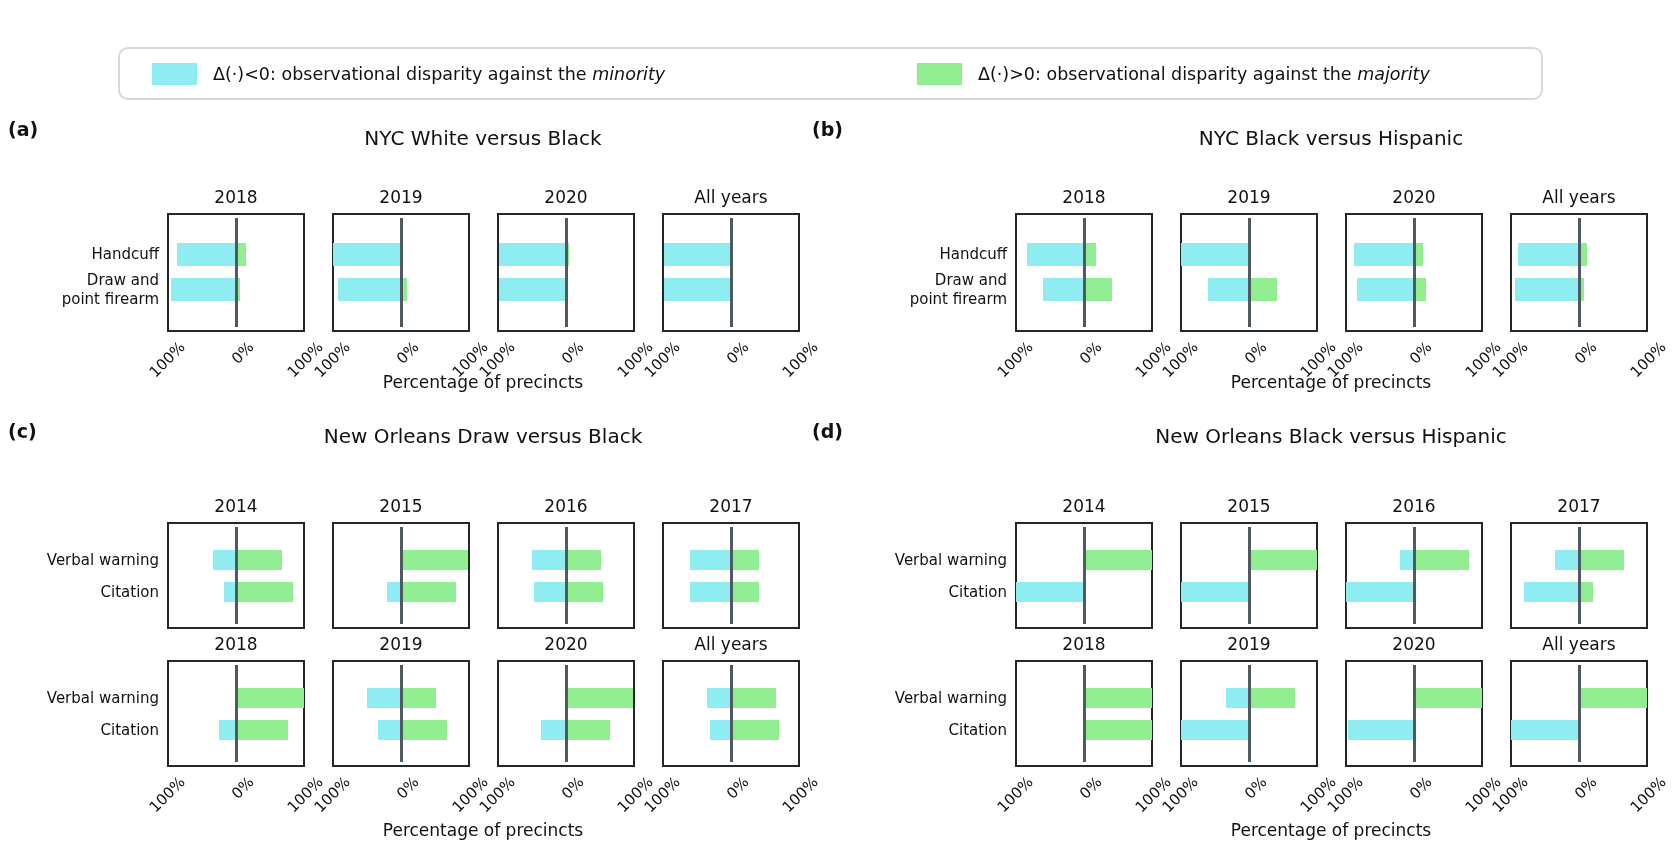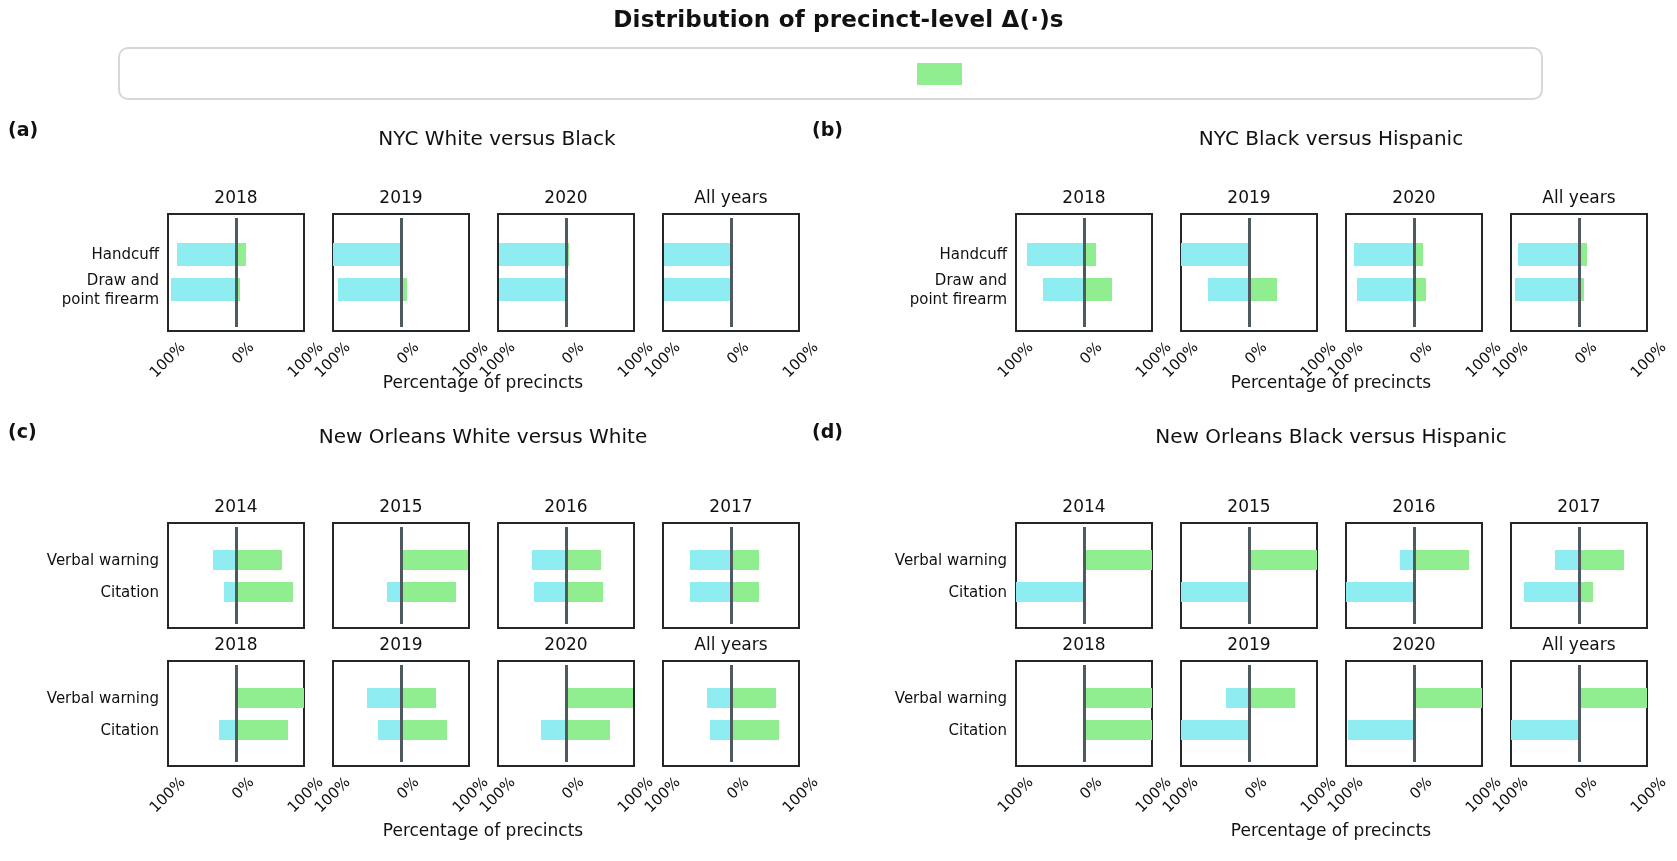--- a/index.html
+++ b/index.html
@@ -31,32 +31,36 @@
     position:absolute;font-size:15px;white-space:nowrap;
     transform:rotate(-45deg);transform-origin:100% 0;
   }
   .x-axis-label{position:absolute;width:600px;text-align:center;font-size:17px;}
 </style>
 </head>
 <body>
 
 <div id="fig">
 
-  <div class="main-title">Distribution of precinct-level Δ(·)s</div>
 
   <div class="legend">
+    <div class="legend-entry" style="left:32px;">
+      <span class="legend-swatch" style="background: rgb(143, 237, 242);"></span>
+      <span class="legend-text"><span>Δ(·)&lt;0: observational disparity against the </span><em>minority</em></span>
+    </div>
     <div class="legend-entry" style="left:797px;">
       <span class="legend-swatch" style="background: rgb(144, 238, 144);"></span>
+      <span class="legend-text"><span>Δ(·)&gt;0: observational disparity against the </span><em>majority</em></span>
     </div>
   </div>
 
   <div id="panels">
       <div class="">
         <div class="panel-letter" style="left: 8px; top: 118px;">(a)</div>
-        <div class="panel-title" style="left: 197px; top: 126px;">NYC White versus Black</div>
+        <div class="panel-title" style="left: 183px; top: 126px;">NYC White versus Black</div>
         <div class="cat-label" style="right: 1518px; top: 245px; width: 150px;">Handcuff</div>
         <div class="cat-label" style="right: 1518px; top: 270.5px; width: 150px;">Draw and
 point firearm</div>
         <div class="year-label" style="left: 167px; top: 187px;">2018</div>
         <div class="subplot-box" style="left: 167px; top: 213px; width: 138px; height: 119px; border-color: rgb(35, 39, 42);"></div>
         <div class="bar" style="left: 177.35px; top: 243px; width: 58.65px; height: 23px; background: rgb(143, 237, 242);"></div>
         <div class="bar" style="left: 236px; top: 243px; width: 10.35px; height: 23px; background: rgb(144, 238, 144);"></div>
         <div class="bar" style="left: 171.14px; top: 278px; width: 64.86px; height: 23px; background: rgb(143, 237, 242);"></div>
         <div class="bar" style="left: 236px; top: 278px; width: 4.14px; height: 23px; background: rgb(144, 238, 144);"></div>
         <div class="zero-line" style="left: 234.5px; top: 218px; height: 109px; background: rgb(78, 90, 96);"></div>
@@ -133,21 +137,21 @@
         <div class="bar" style="left: 1514.83px; top: 278px; width: 64.17px; height: 23px; background: rgb(143, 237, 242);"></div>
         <div class="bar" style="left: 1579px; top: 278px; width: 4.83px; height: 23px; background: rgb(144, 238, 144);"></div>
         <div class="zero-line" style="left: 1577.5px; top: 218px; height: 109px; background: rgb(78, 90, 96);"></div>
         <div class="tick-label" style="right: 158px; top: 338px;">100%</div>
         <div class="tick-label" style="right: 89px; top: 338px;">0%</div>
         <div class="tick-label" style="right: 20px; top: 338px;">100%</div>
         <div class="x-axis-label" style="left: 1031px; top: 372px;">Percentage of precincts</div>
       </div>
       <div class="">
         <div class="panel-letter" style="left: 8px; top: 420px;">(c)</div>
-        <div class="panel-title" style="left: 183px; top: 424px;">New Orleans White versus White</div>
+        <div class="panel-title" style="left: 183px; top: 424px;">New Orleans Draw versus Black</div>
         <div class="cat-label" style="right: 1518px; top: 550.5px; width: 150px;">Verbal warning</div>
         <div class="cat-label" style="right: 1518px; top: 582.5px; width: 150px;">Citation</div>
         <div class="year-label" style="left: 167px; top: 496px;">2014</div>
         <div class="subplot-box" style="left: 167px; top: 522px; width: 138px; height: 107px; border-color: rgb(35, 39, 42);"></div>
         <div class="bar" style="left: 213.23px; top: 550px; width: 22.77px; height: 20px; background: rgb(143, 237, 242);"></div>
         <div class="bar" style="left: 236px; top: 550px; width: 46.23px; height: 20px; background: rgb(144, 238, 144);"></div>
         <div class="bar" style="left: 224.27px; top: 582px; width: 11.73px; height: 20px; background: rgb(143, 237, 242);"></div>
         <div class="bar" style="left: 236px; top: 582px; width: 57.27px; height: 20px; background: rgb(144, 238, 144);"></div>
         <div class="zero-line" style="left: 234.5px; top: 527px; height: 97px; background: rgb(78, 90, 96);"></div>
         <div class="year-label" style="left: 332px; top: 496px;">2015</div>

